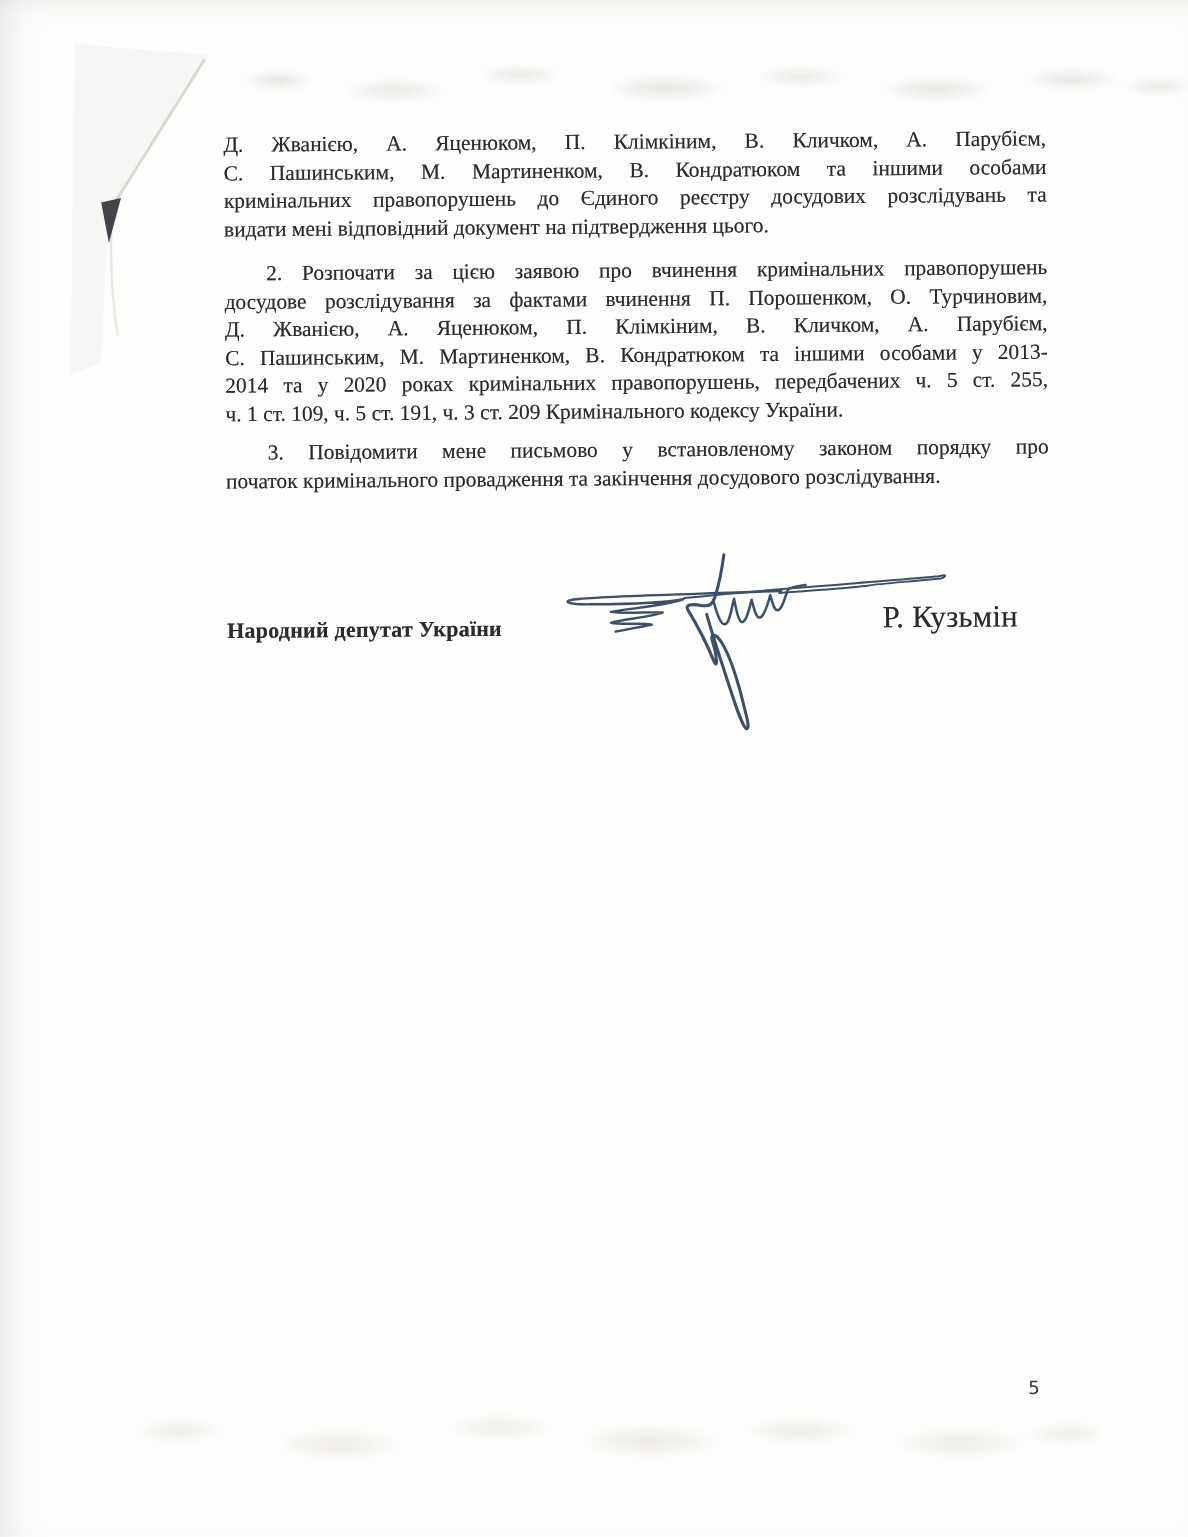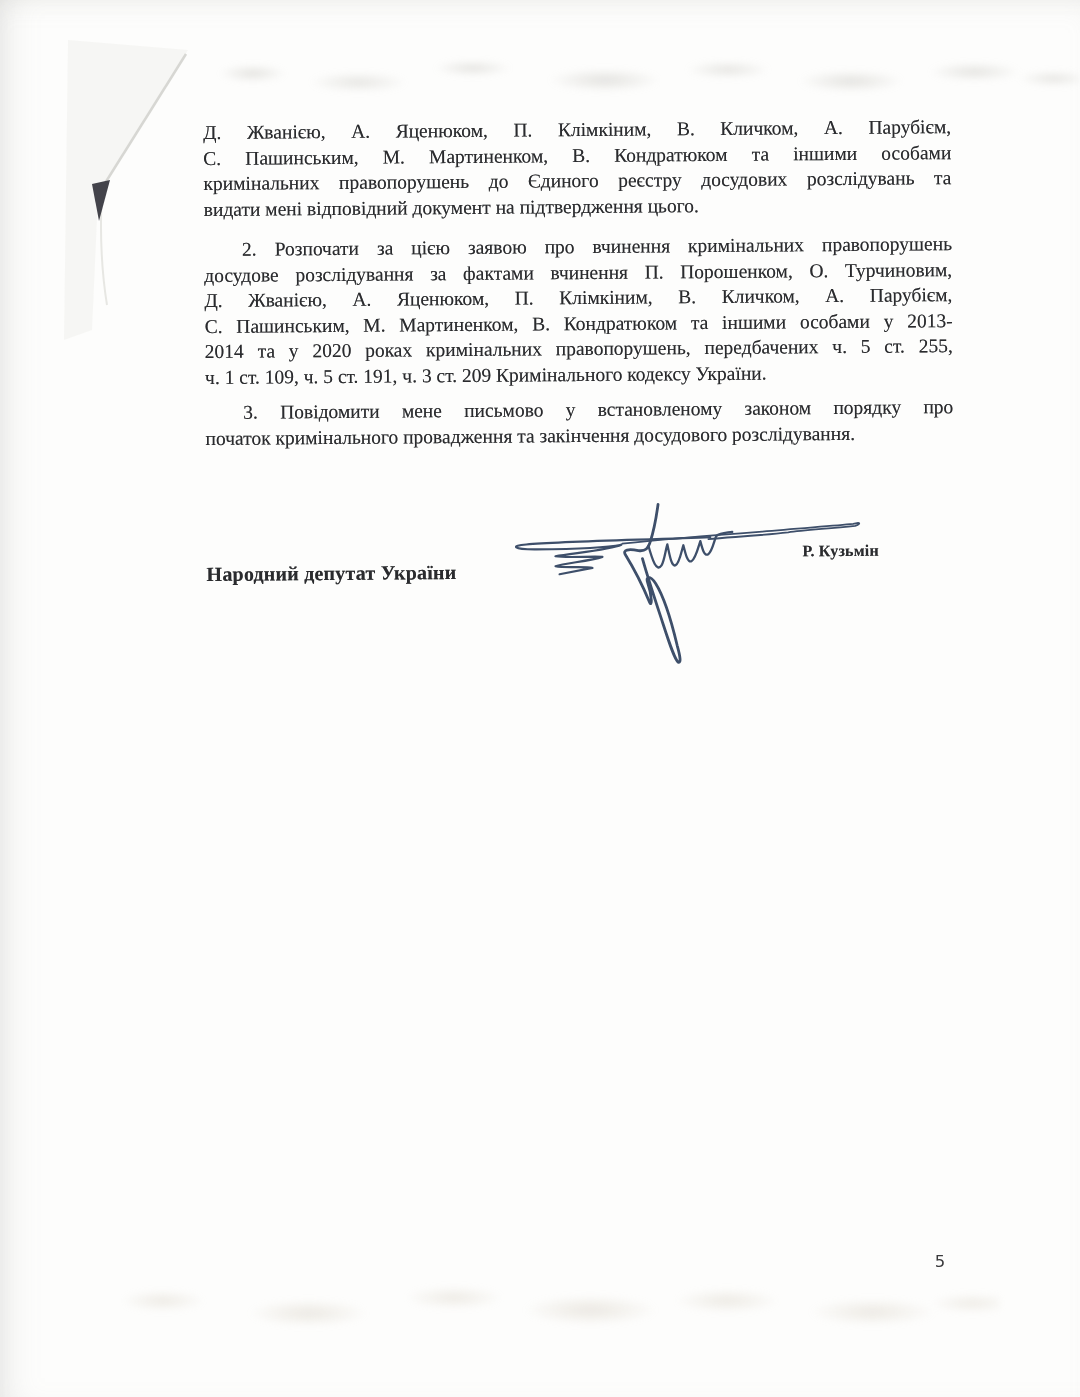--- a/index.html
+++ b/index.html
@@ -100,23 +100,23 @@
     left: 0;
     top: 96px;
     font-weight: bold;
     font-size: 20px;
     letter-spacing: 0.2px;
     white-space: nowrap;
   }
   .sig-name {
     position: absolute;
     left: 596px;
-    top: 77px;
-    font-weight: bold;
-    font-size: 16px;
+    top: 88px;
+    font-weight: normal;
+    font-size: 28px;
     letter-spacing: 0.2px;
     white-space: nowrap;
   }
   .sig-svg {
     position: absolute;
     left: 296px;
     top: 30px;
   }
 
   

